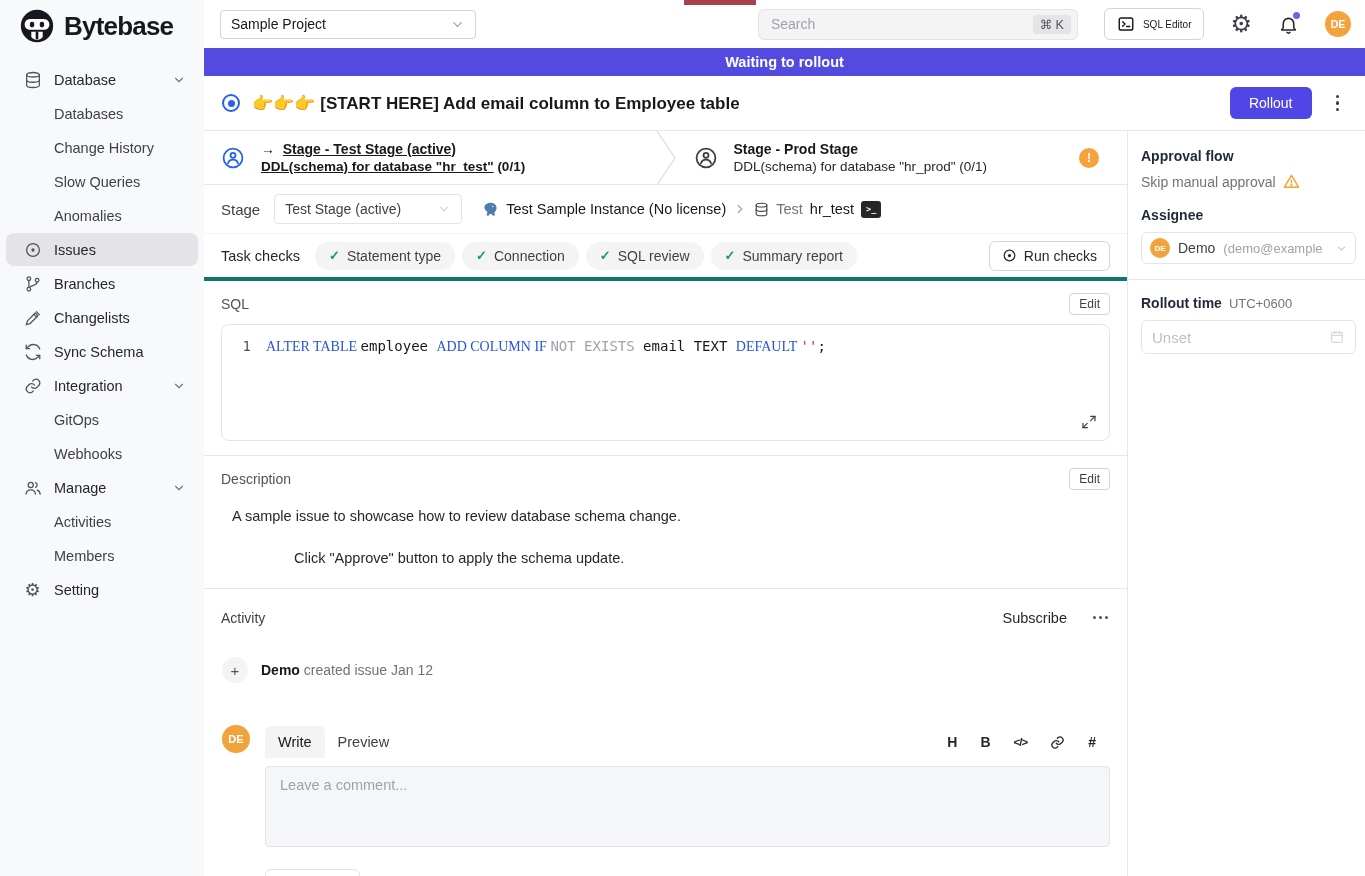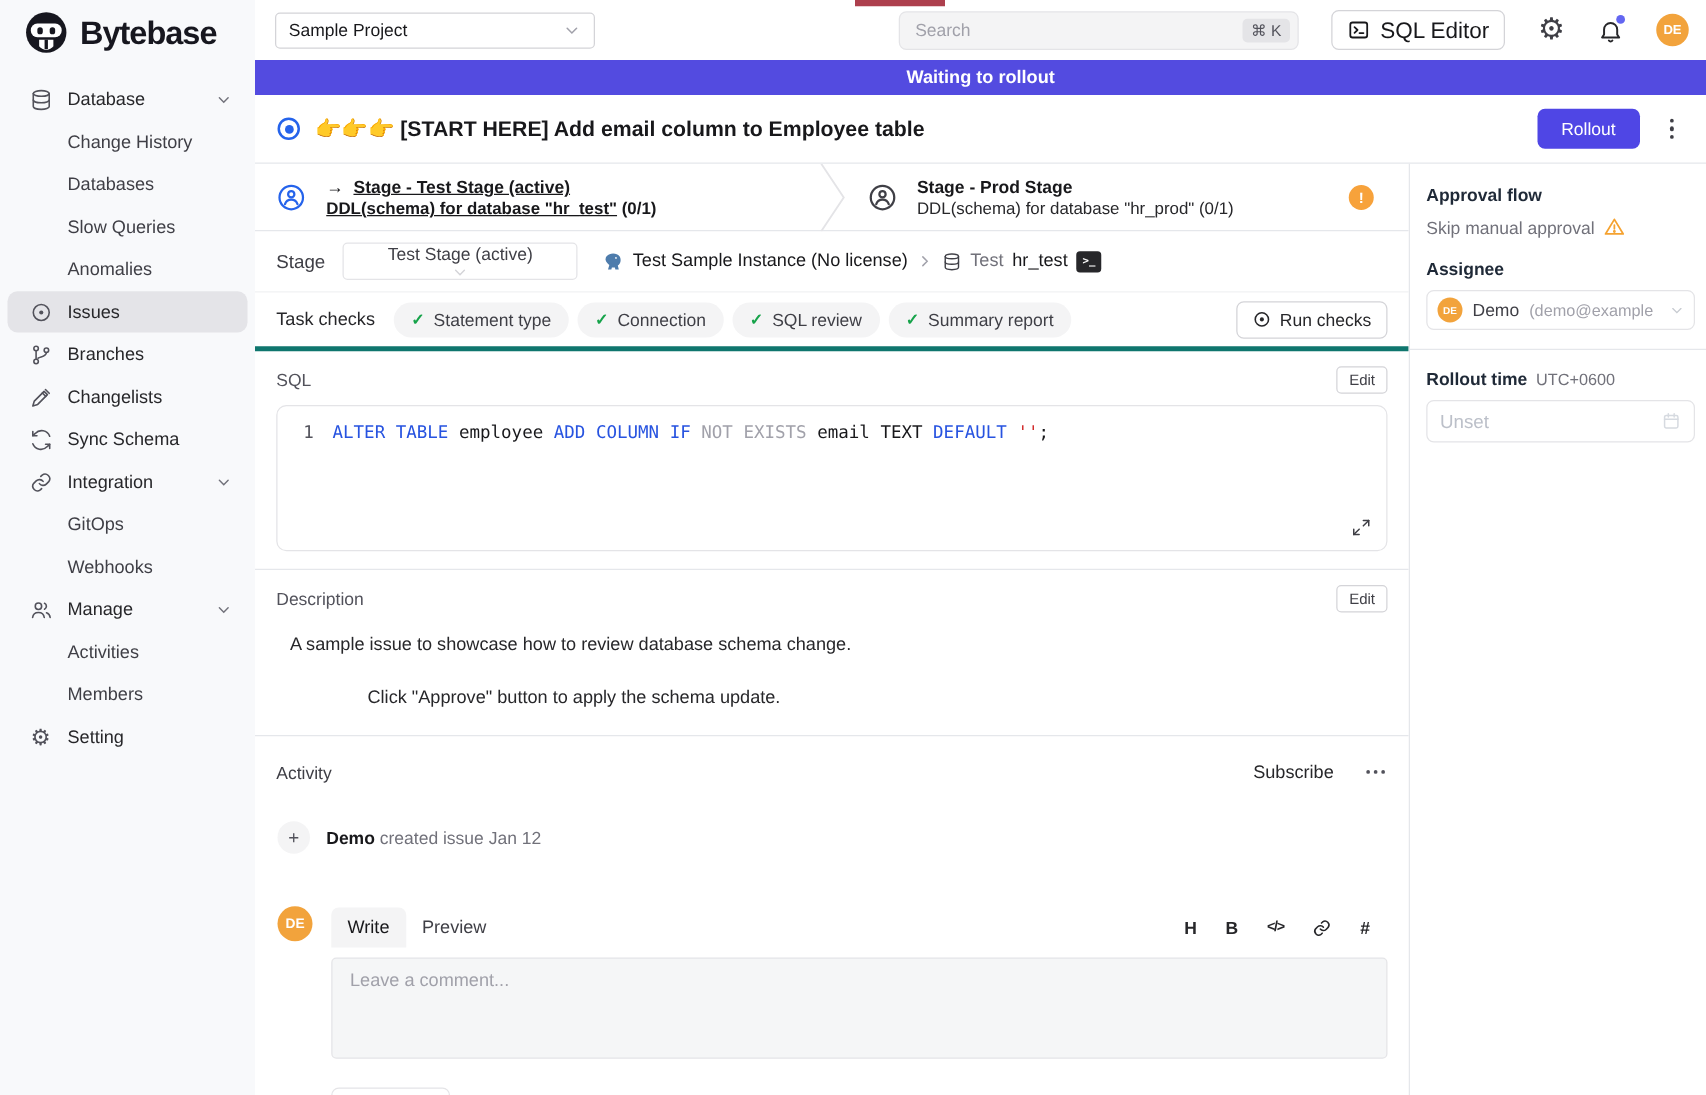--- a/index.html
+++ b/index.html
@@ -27,21 +27,21 @@
   .topbar { height:48px; display:flex; align-items:center; padding:0 14px 0 16px; background:#fff; gap:26px; }
   .proj-select { width:256px; height:29px; border:1px solid #d4d4d8; border-radius:4px;
     display:flex; align-items:center; justify-content:space-between; padding:0 10px; font-size:14px; cursor:pointer; background:#fff; }
   .proj-select .chev { color:#a1a1aa; }
   .topbar-spacer { flex:1; }
   .searchbox { width:320px; height:31px; background:#f4f4f5; border:1px solid #e4e4e7; border-radius:6px;
     display:flex; align-items:center; padding:0 6px 0 12px; cursor:text; }
   .searchbox .ph { color:#a1a1aa; font-size:14px; }
   .kbd { margin-left:auto; background:#e4e4e7; border-radius:4px; padding:2px 7px; font-size:12.5px; color:#52525b; }
   .sqled-btn { height:32px; border:1px solid #d4d4d8; border-radius:6px; background:#fff;
-    display:flex; align-items:center; gap:8px; padding:0 12px; font-size:18px; cursor:pointer; color:#18181b; }
+    display:flex; align-items:center; gap:8px; padding:0 12px; font-size:10px; cursor:pointer; color:#18181b; }
   .icon-btn { background:none; border:none; cursor:pointer; display:flex; align-items:center; position:relative; color:#27272a; }
   .topbar .gear-glyph { font-size:24px; }
   .bell-dot { position:absolute; top:-2px; right:-1px; width:7px; height:7px; border-radius:50%; background:#6366f1; }
   .avatar { width:26px; height:26px; border-radius:50%; background:#f2a33c; color:#fff;
     font-size:10.5px; font-weight:700; display:flex; align-items:center; justify-content:center; cursor:pointer; }
 
   .banner { height:28px; background:#534be0; color:#fff; font-size:14.5px; font-weight:600;
     display:flex; align-items:center; justify-content:center; }
 
   .issue-header { height:55px; display:flex; align-items:center; padding:0 22px 0 18px; border-bottom:1px solid #e5e7eb; }
@@ -68,21 +68,21 @@
   .sc-plain .sc-line1 { font-weight:600; }
   .sc-plain .sc-line2 { color:#27272a; }
   .warn-circle { margin-left:auto; margin-right:16px; width:20px; height:20px; border-radius:50%;
     background:#f7a23b; color:#fff; font-weight:700; font-size:12px; display:flex; align-items:center; justify-content:center; flex:0 0 20px; }
   .chev-sep { flex:0 0 22px; align-self:stretch; }
 
   
   .stage-bar { height:49px; display:flex; align-items:center; padding:0 17px; gap:12px; border-bottom:1px solid #f1f2f4; }
   .stage-bar-label { font-size:15px; color:#3f3f46; margin-right:2px; }
   .stage-select { width:188px; height:30px; border:1px solid #e4e4e7; border-radius:4px; background:#fff;
-    display:flex; align-items:center; justify-content:space-between; padding:0 10px; font-size:14px; color:#3f3f46; cursor:pointer;flex-direction:column; }
+    display:flex; align-items:center; justify-content:space-between; padding:0 10px; font-size:14px; color:#3f3f46; cursor:pointer; }
   .stage-select .chev { color:#d4d4d8; }
   .crumb { display:flex; align-items:center; gap:7px; font-size:14.5px; }
   .crumb .muted { color:#71717a; }
   .term-badge { width:20px; height:17px; background:#27272a; border-radius:3px; color:#fff;
     font-family:"DejaVu Sans Mono", monospace; font-size:8.5px; font-weight:700;
     display:flex; align-items:center; justify-content:center; cursor:pointer; }
 
   
   .task-row { height:47px; display:flex; align-items:center; gap:7px; padding:0 17px; border-bottom:4px solid #0f766e; }
   .task-label { font-size:14.5px; color:#27272a; margin-right:8px; }
@@ -97,21 +97,21 @@
   .section.bordered { border-bottom:1px solid #e5e7eb; }
   .section-head { display:flex; align-items:center; justify-content:space-between; height:27px; }
   .section-title { font-size:14px; color:#52525b; }
   .edit-btn { border:1px solid #d4d4d8; border-radius:4px; background:#fff; font-size:12px;
     color:#3f3f46; padding:3px 9px; cursor:pointer; }
 
   .code-block { margin-top:7px; border:1px solid #e4e4e7; border-radius:8px; height:117px;
     position:relative; padding-top:11px; font-family:"DejaVu Sans Mono", monospace; font-size:14px; background:#fff; }
   .code-line { display:flex; white-space:pre; line-height:20px; }
   .code-line .ln { width:44px; text-align:right; padding-right:15px; color:#52525b; flex:0 0 44px; }
-  .tok-kw { color:#2753e0; } .tok-muted { color:#a1a1aa; } .tok-str { color:#d22d2d; } .tok-plain { color:#18181b; }
+  .tok-kw { color:#2753e0;font-family:Liberation Serif, serif; } .tok-muted { color:#a1a1aa; } .tok-str { color:#d22d2d; } .tok-plain { color:#18181b; }
   .expand-ic { position:absolute; right:12px; bottom:10px; color:#3f3f46; cursor:pointer; }
 
   .desc-line1 { margin:16px 0 0 11px; font-size:14.5px; color:#27272a; }
   .desc-line2 { margin:26px 0 8px 73px; font-size:14.5px; color:#27272a; }
 
   .activity-head { display:flex; align-items:center; height:27px; margin-top:6px; }
   .subscribe { margin-left:auto; font-size:14.5px; color:#27272a; cursor:pointer; }
   .kebab-h { display:flex; gap:3px; margin-left:24px; cursor:pointer; padding:4px 2px; }
   .kebab-h i { width:3px; height:3px; background:#52525b; border-radius:50%; }
   .activity-item { display:flex; align-items:center; gap:13px; margin:26px 0 0 1px; }
@@ -188,24 +188,24 @@
             </svg>
         </span>
         <span>Database</span>
         <span class="nav-chevron">
           <svg class="ic" width="14" height="14" viewBox="0 0 24 24" fill="none" stroke="currentColor" stroke-width="2" stroke-linecap="round">
               <path d="M6 9l6 6 6-6"></path>
             </svg>
         </span>
       </div>
       <div class="nav-item sub">
+          <span>Databases</span>
+        </div>
+      <div class="nav-item sub">
           <span>Change History</span>
-        </div>
-      <div class="nav-item sub">
-          <span>Databases</span>
         </div>
       <div class="nav-item sub">
           <span>Slow Queries</span>
         </div>
       <div class="nav-item sub">
           <span>Anomalies</span>
         </div>
 
       <div class="nav-item group active">
         <span class="nicon">

